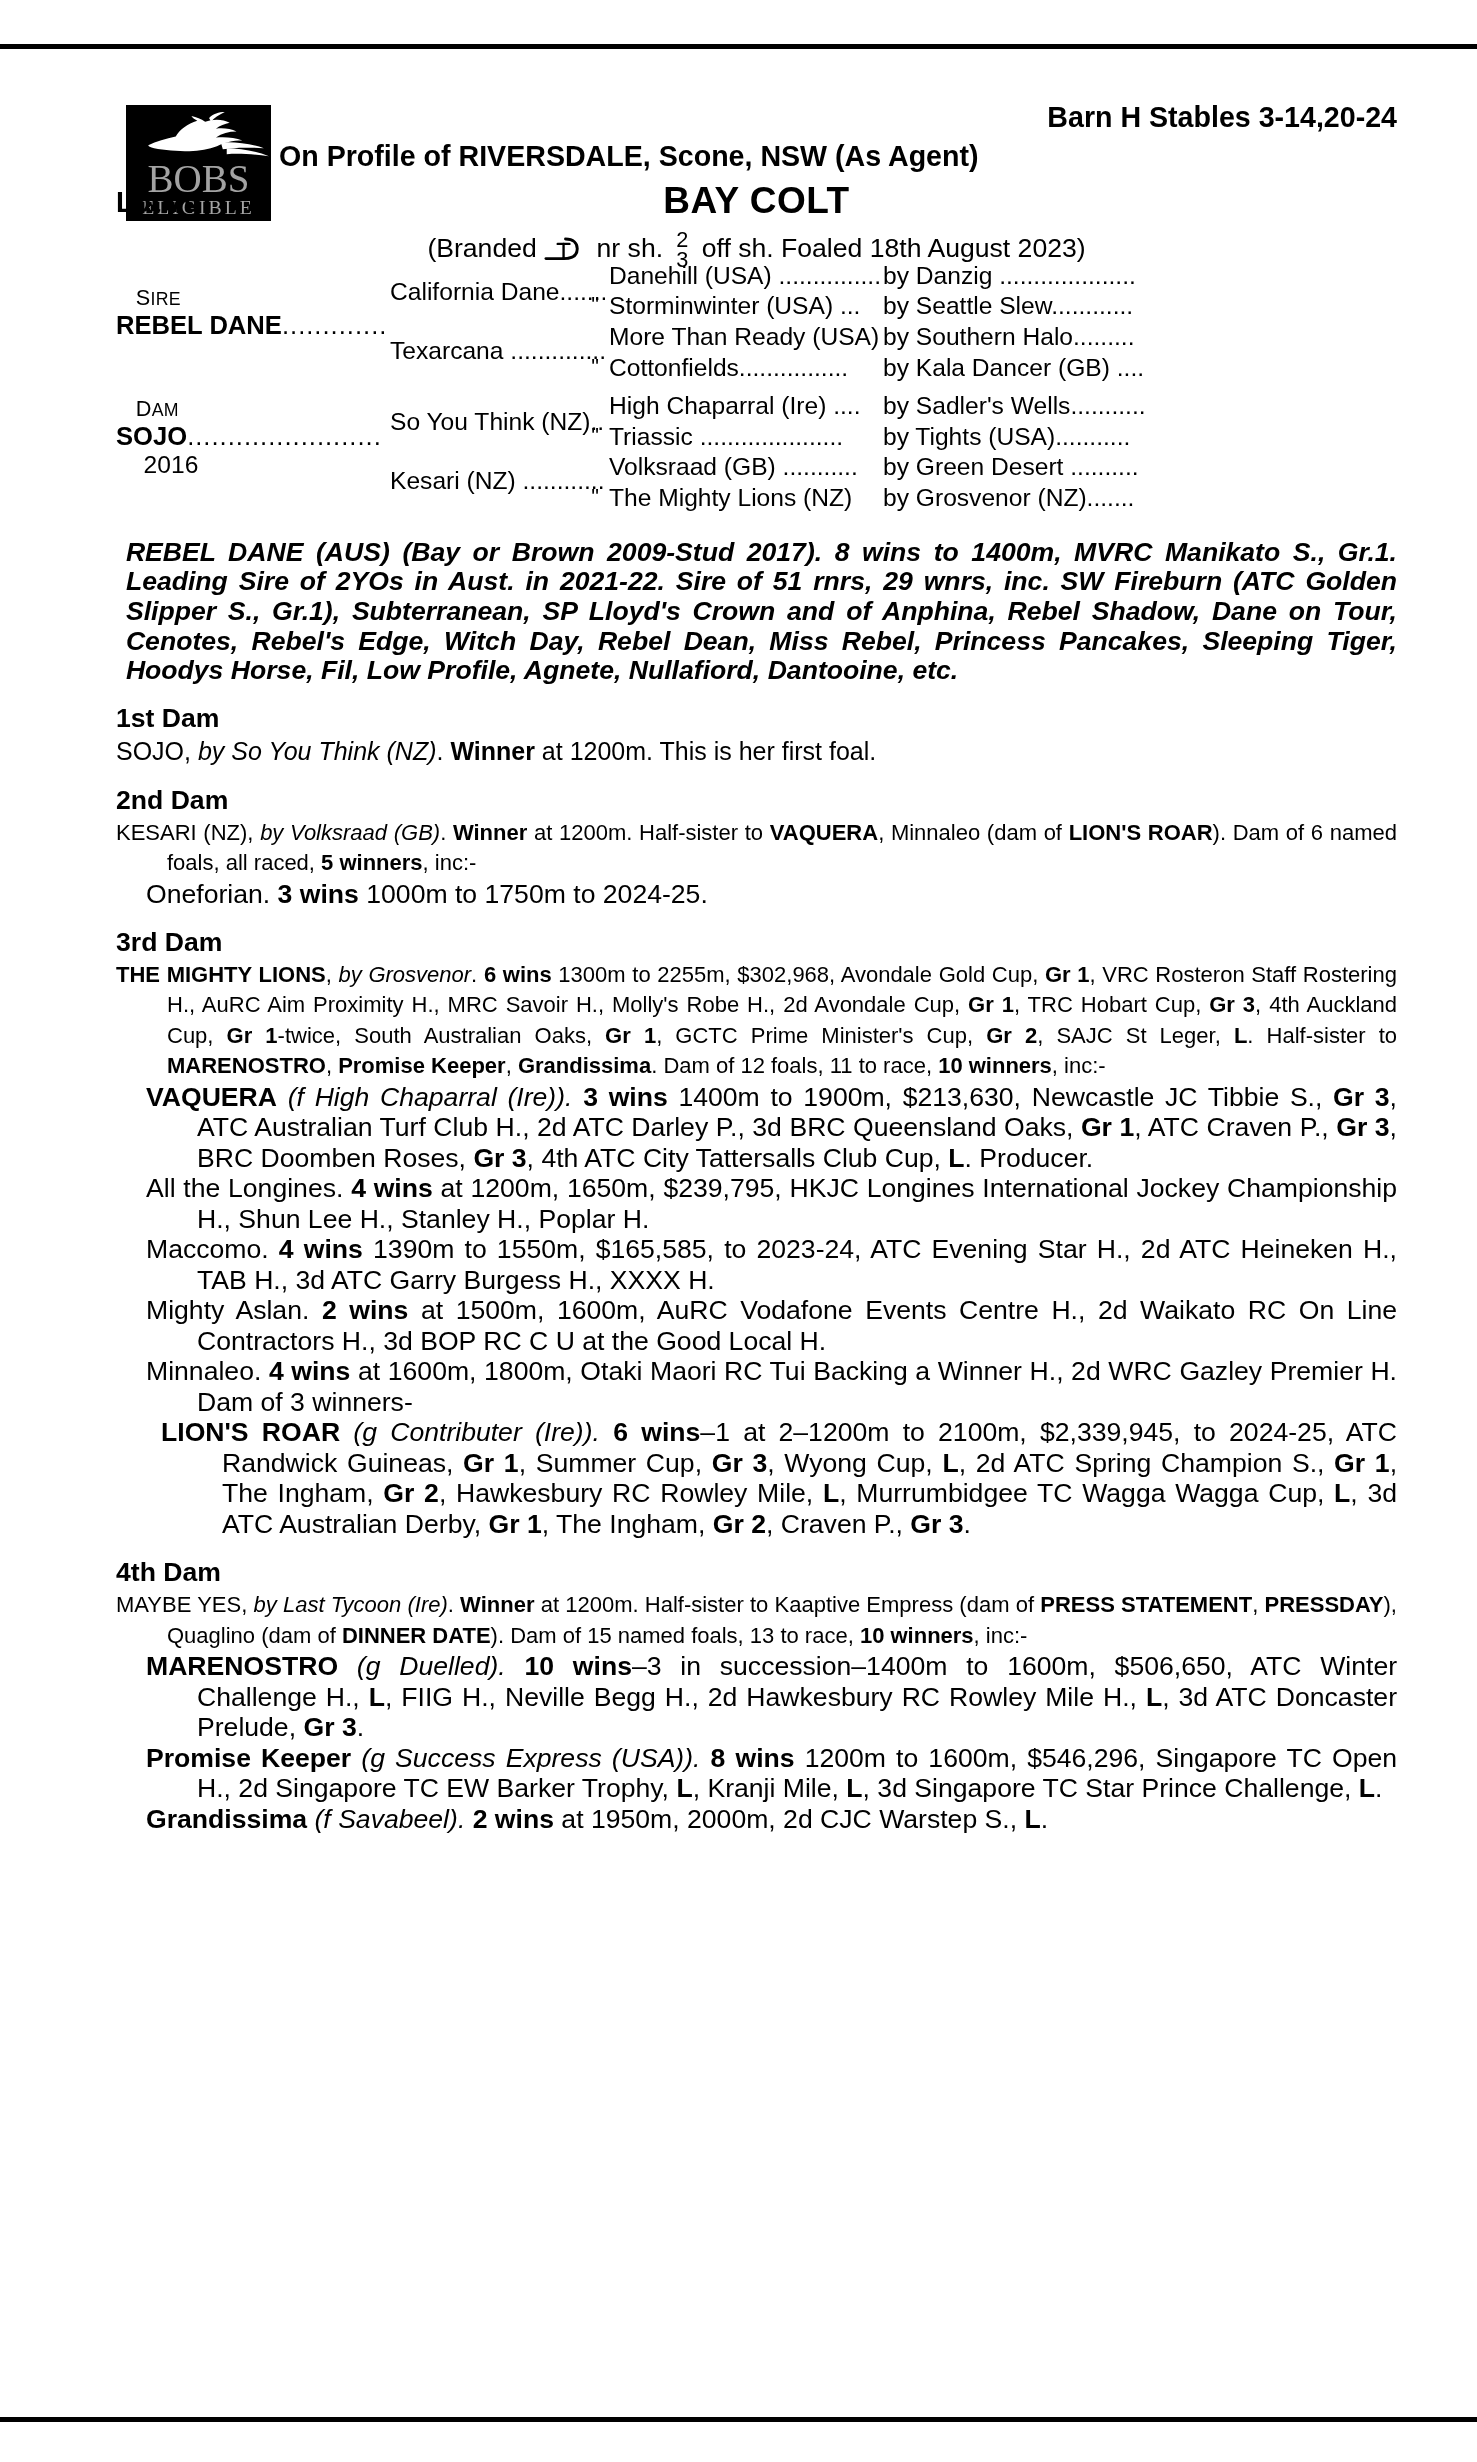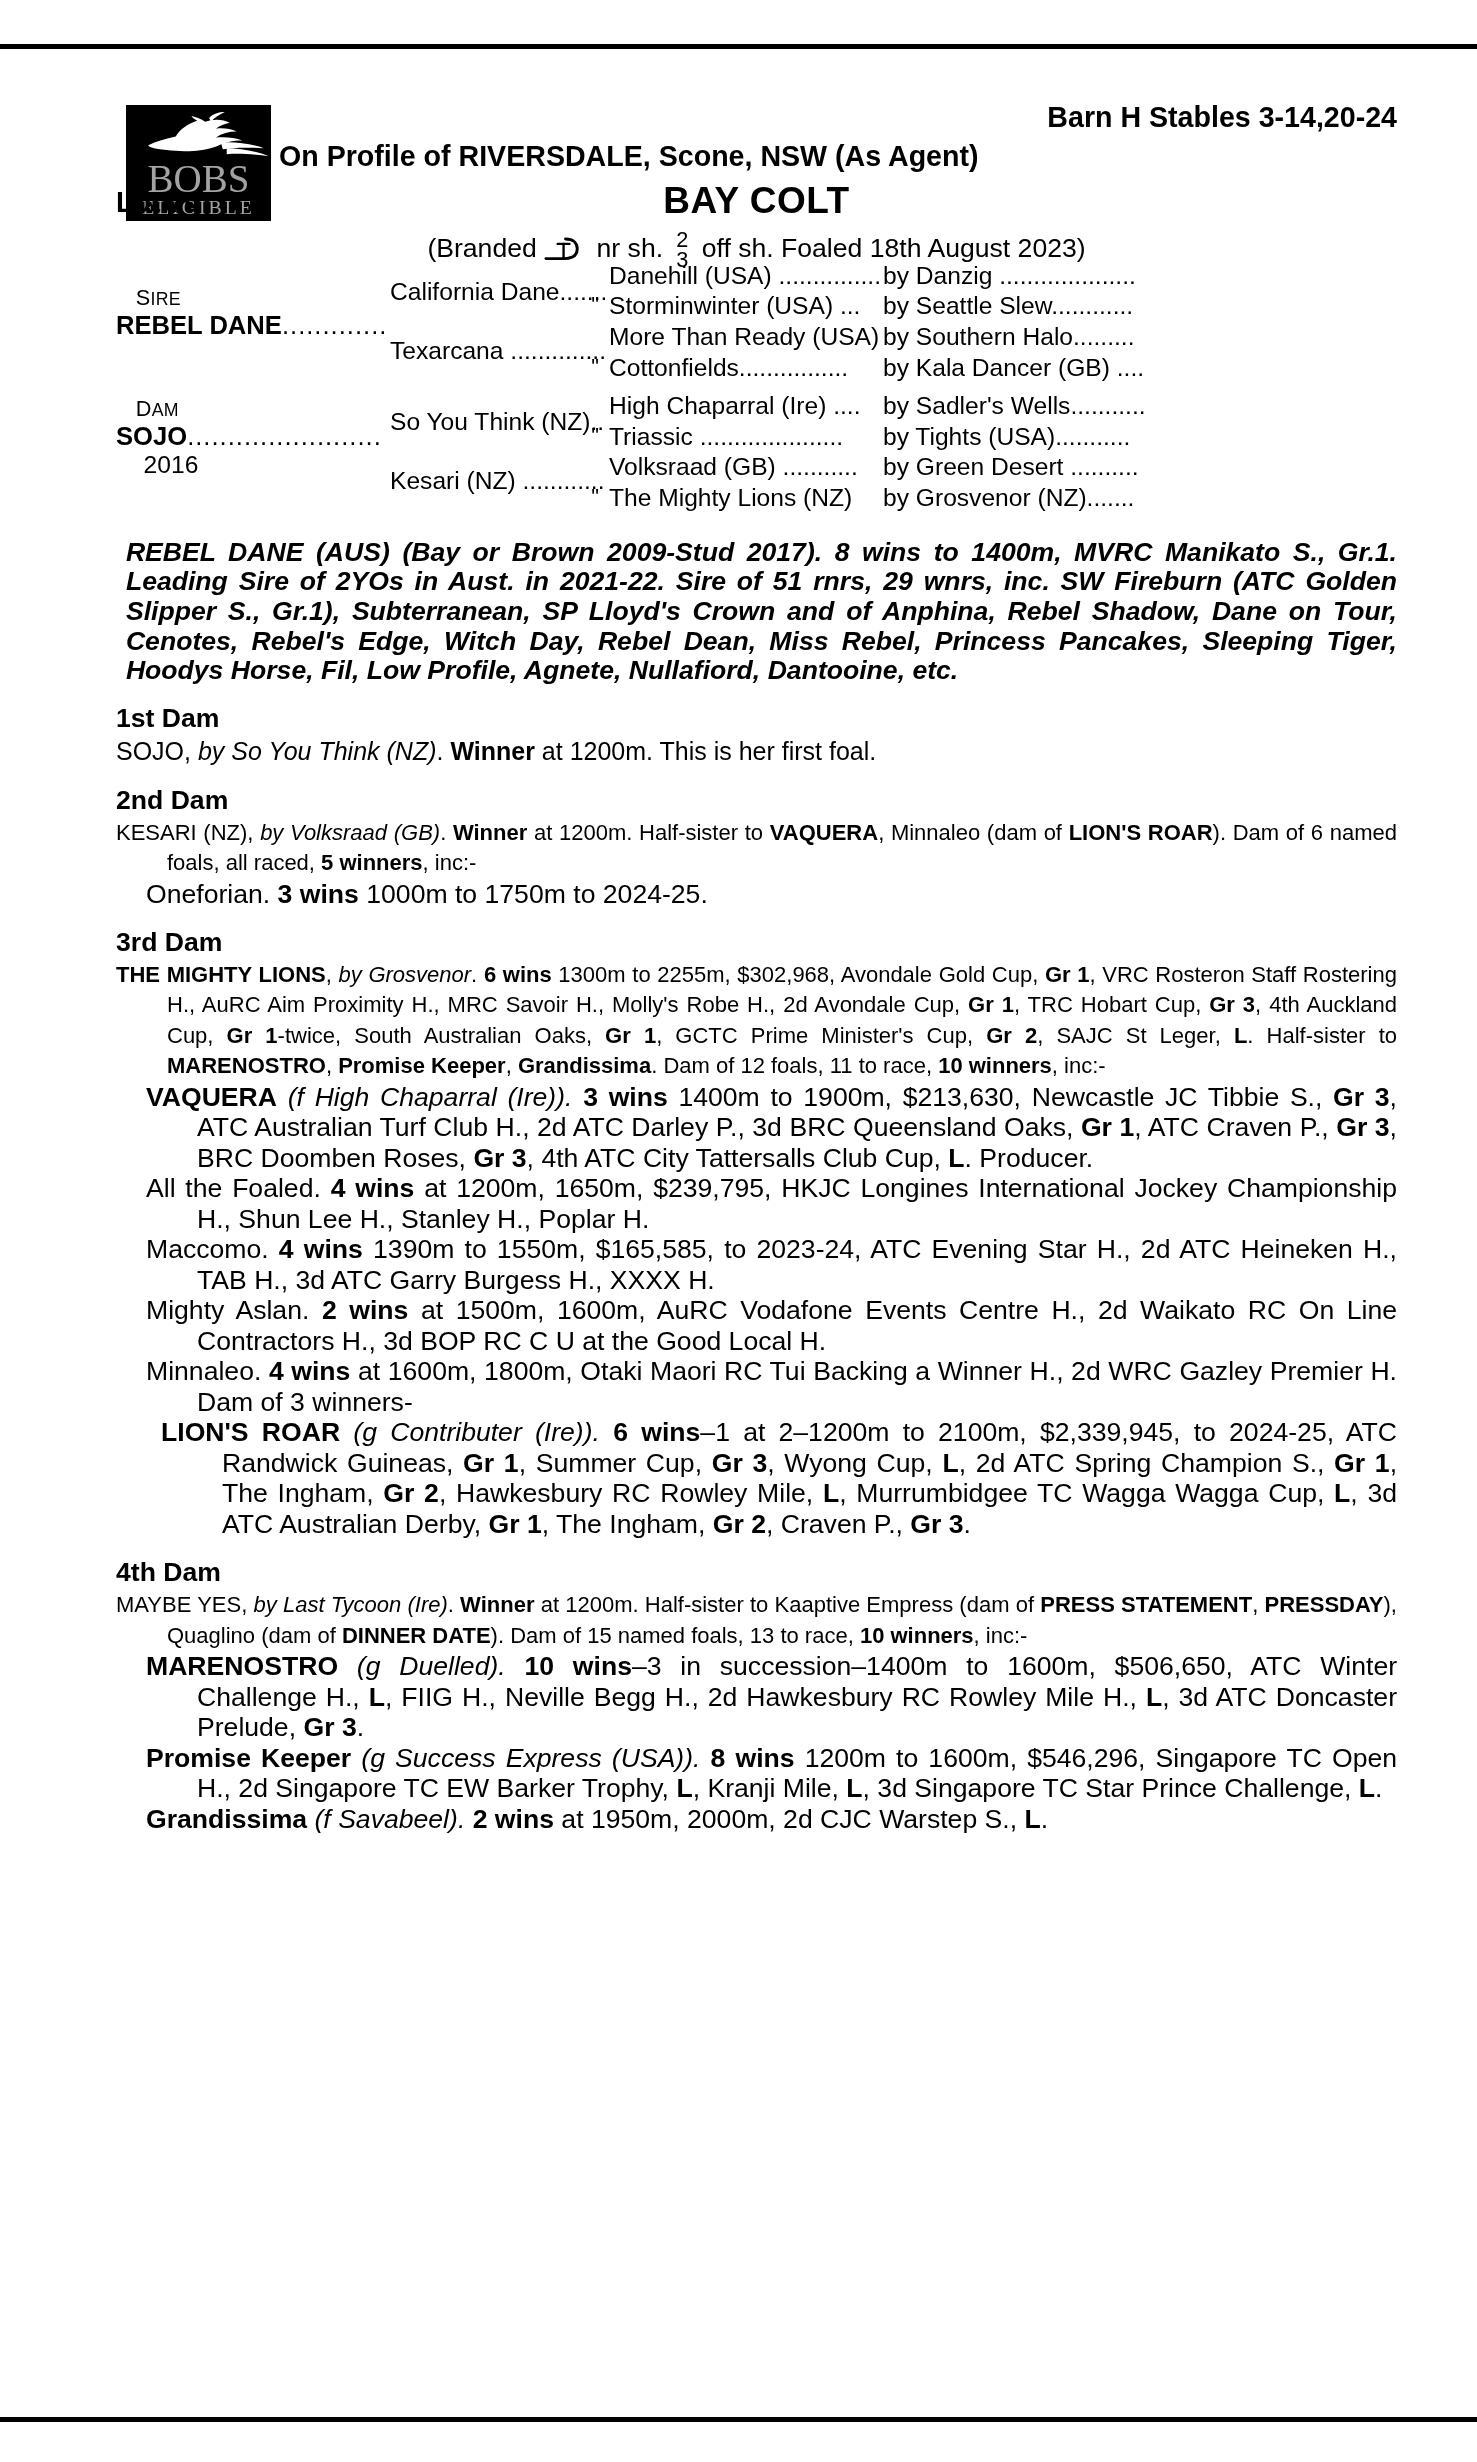--- a/index.html
+++ b/index.html
@@ -375,21 +375,21 @@
 
     <div class="dam-head">2nd Dam</div>
     <p class="p-ind"><span>KESARI (NZ),</span> <i>by Volksraad (GB)</i>. <b>Winner</b> <span>at 1200m. Half-sister to</span> <b>VAQUERA</b><span>, Minnaleo (dam of</span> <b>LION'S ROAR</b><span>). Dam of 6 named foals, all raced,</span> <b>5 winners</b><span>, inc:-</span></p>
     <p class="p-ind2 nojust"><span>Oneforian.</span> <b>3 wins</b> <span>1000m to 1750m to 2024-25.</span></p>
 
     <div class="dam-head">3rd Dam</div>
     <p class="p-ind"><b>THE MIGHTY LIONS</b>, <i>by Grosvenor</i>. <b>6 wins</b> <span>1300m to 2255m, $302,968, Avondale Gold Cup, <b>Gr 1</b>, VRC Rosteron Staff Rostering H., AuRC Aim Proximity H., MRC Savoir H., Molly's Robe H., 2d Avondale Cup, <b>Gr 1</b>, TRC Hobart Cup, <b>Gr 3</b>, 4th Auckland Cup, <b>Gr 1</b>-twice, South Australian Oaks, <b>Gr 1</b>, GCTC Prime Minister's Cup, <b>Gr 2</b>, SAJC St Leger, <b>L</b>. Half-sister to <b>MARENOSTRO</b>, <b>Promise Keeper</b>, <b>Grandissima</b>. Dam of 12 foals, 11 to race, <b>10 winners</b>, inc:-</span></p>
 
     <p class="p-ind2"><b>VAQUERA</b> <i>(f High Chaparral (Ire)).</i> <b>3 wins</b> <span>1400m to 1900m, $213,630, Newcastle JC Tibbie S., <b>Gr 3</b>, ATC Australian Turf Club H., 2d ATC Darley P., 3d BRC Queensland Oaks, <b>Gr 1</b>, ATC Craven P., <b>Gr 3</b>, BRC Doomben Roses, <b>Gr 3</b>, 4th ATC City Tattersalls Club Cup, <b>L</b>. Producer.</span></p>
 
-    <p class="p-ind2"><span>All the Foaled.</span> <b>4 wins</b> <span>at 1200m, 1650m, $239,795, HKJC Longines International Jockey Championship H., Shun Lee H., Stanley H., Poplar H.</span></p>
+    <p class="p-ind2"><span>All the Longines.</span> <b>4 wins</b> <span>at 1200m, 1650m, $239,795, HKJC Longines International Jockey Championship H., Shun Lee H., Stanley H., Poplar H.</span></p>
 
     <p class="p-ind2"><span>Maccomo.</span> <b>4 wins</b> <span>1390m to 1550m, $165,585, to 2023-24, ATC Evening Star H., 2d ATC Heineken H., TAB H., 3d ATC Garry Burgess H., XXXX H.</span></p>
 
     <p class="p-ind2"><span>Mighty Aslan.</span> <b>2 wins</b> <span>at 1500m, 1600m, AuRC Vodafone Events Centre H., 2d Waikato RC On Line Contractors H., 3d BOP RC C U at the Good Local H.</span></p>
 
     <p class="p-ind2"><span>Minnaleo.</span> <b>4 wins</b> <span>at 1600m, 1800m, Otaki Maori RC Tui Backing a Winner H., 2d WRC Gazley Premier H. Dam of 3 winners-</span></p>
 
     <p class="p-ind3"><b>LION'S ROAR</b> <i>(g Contributer (Ire)).</i> <b>6 wins</b><span>–1 at 2–1200m to 2100m, $2,339,945, to 2024-25, ATC Randwick Guineas, <b>Gr 1</b>, Summer Cup, <b>Gr 3</b>, Wyong Cup, <b>L</b>, 2d ATC Spring Champion S., <b>Gr 1</b>, The Ingham, <b>Gr 2</b>, Hawkesbury RC Rowley Mile, <b>L</b>, Murrumbidgee TC Wagga Wagga Cup, <b>L</b>, 3d ATC Australian Derby, <b>Gr 1</b>, The Ingham, <b>Gr 2</b>, Craven P., <b>Gr 3</b>.</span></p>
 
     <div class="dam-head">4th Dam</div>

